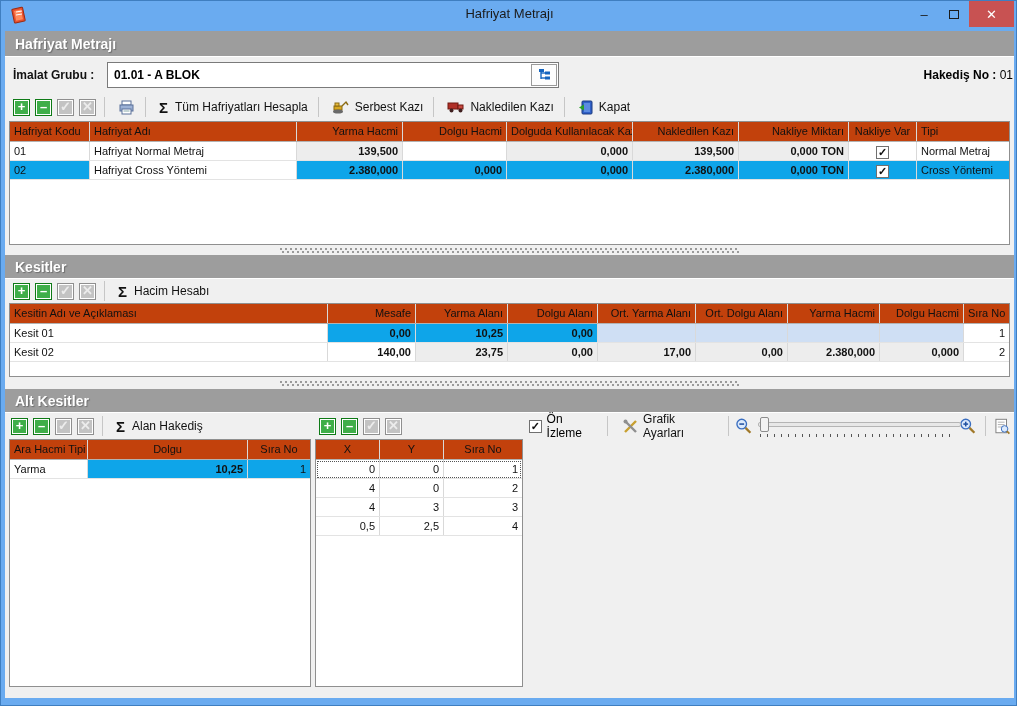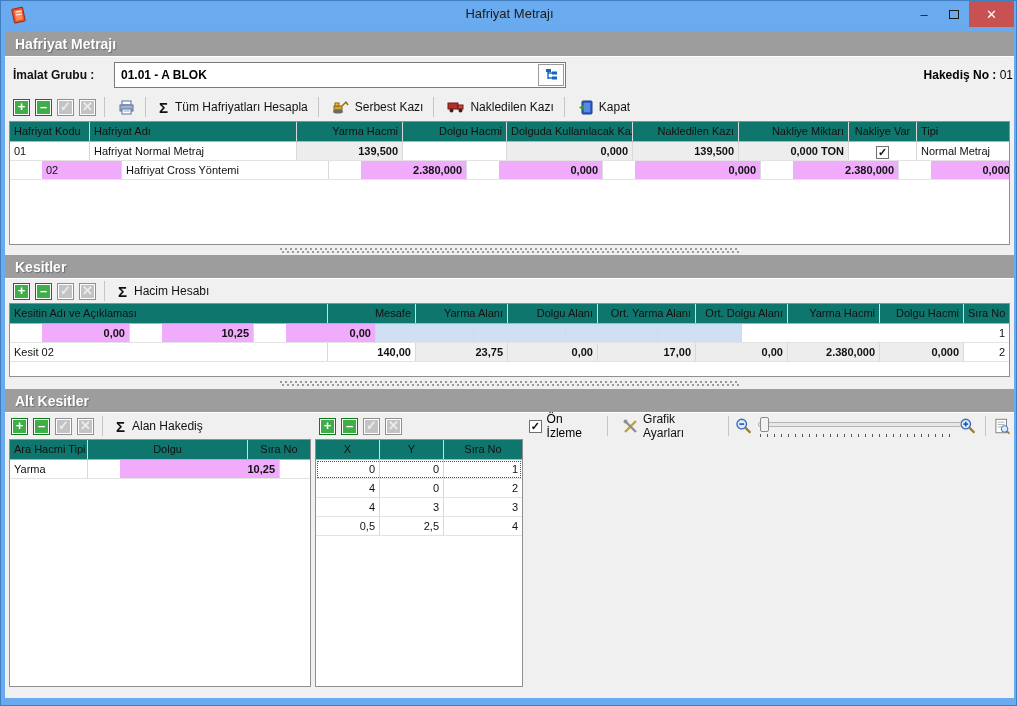--- a/index.html
+++ b/index.html
@@ -17,48 +17,48 @@
 
   
   .content { position:absolute; left:4px; top:30px; width:1009px; height:667px; background:#f0f0f0; }
 
   .sect-head { width:100%; height:26px; background:#9d9d9d; border-bottom:1px solid #ffffff; color:#fff; font-size:14px; font-weight:bold; line-height:26px; padding-left:10px; text-shadow:1px 1px 1px #6e6e6e; }
 
   
   .form-row { position:relative; height:36px; }
   .lbl { font-size:12px; font-weight:bold; color:#111; }
   .imalat-lbl { position:absolute; left:8px; top:11px; }
-  .imalat-box { position:absolute; left:109px; top:5px; width:452px; height:26px; background:#fff; border:1px solid #7a7a7a; }
+  .imalat-box { position:absolute; left:102px; top:5px; width:452px; height:26px; background:#fff; border:1px solid #7a7a7a; }
   .imalat-val { position:absolute; left:6px; top:5px; font-size:12px; font-weight:bold; }
   .tree-btn { position:absolute; right:1px; top:1px; width:26px; height:22px; background:#fdfdfd; border:1px solid #9a9a9a; display:flex; align-items:center; justify-content:center; }
   .hakedis { position:absolute; right:1px; top:11px; font-size:12px; }
   .hakedis b { font-weight:bold; }
 
   
   .toolbar { display:flex; align-items:center; height:28px; padding-left:8px; }
   .sqbtn { width:17px; height:17px; margin-right:5px; border:1px solid #0e7a16; background:#3fae49; box-shadow:inset 0 0 0 1px #fff; color:#fff; font-weight:bold; font-size:13px; line-height:14px; text-align:center; }
   .sqbtn.dis { border-color:#8f8f8f; background:#c3c3c3; color:#ececec; }
   .tsep { width:1px; height:20px; background:#c6c6c6; margin:0 6px 0 3px; }
   .tbtn { display:flex; align-items:center; height:24px; padding:0 7px; font-size:12px; color:#111; }
   .tbtn .ico { margin-right:5px; display:flex; }
   .sigma { font-size:15px; font-weight:bold; margin-right:7px; }
 
   
   .grid { background:#fff; border:1px solid #8f8f8f; overflow:hidden; }
   .grow { display:flex; height:19px; border-bottom:1px solid #e3e3e3; }
-  .grow.hdr { height:20px; border-bottom:1px solid #b2b2b2; background:#0f766e; }
+  .grow.hdr { height:20px; border-bottom:1px solid #b2b2b2; background:#c2410c; }
   .c { flex:0 0 auto; border-right:1px solid #d9d9d9; padding:0 4px; font-size:11px; line-height:18px; white-space:nowrap; overflow:hidden; color:#111; }
   .c.fx { flex:1 1 auto; border-right:none; }
   .hdr .c { line-height:19px; }
   .num { text-align:right; font-weight:bold; }
   .rnum { text-align:right; }
   .hR { text-align:right; font-weight:normal; }
   .hC { text-align:center; font-weight:normal; }
   .ro  { background:#ededed; }
-  .sel { background:#f0abfc;margin-left:32px; }
+  .sel { background:#0ea5e9; }
   .sel2{ background:#cfdff4; }
   .focusrow { outline:1px dotted #555; outline-offset:-2px; }
   .cb { display:inline-block; width:13px; height:13px; border:1px solid #707070; background:#fff; line-height:11px; text-align:center; font-size:11px; font-weight:bold; color:#101010; }
   .cbc { text-align:center; line-height:16px; padding-top:2px; }
 
   .splitzone { height:10px; position:relative; }
   .grip { position:absolute; left:50%; top:3px; transform:translateX(-50%); width:460px; height:5px;
           background-image:repeating-linear-gradient(90deg,#9a9a9a 0 2px,transparent 2px 5px),repeating-linear-gradient(90deg,#9a9a9a 0 2px,transparent 2px 5px);
           background-size:100% 2px; background-position:0 0,2px 3px; background-repeat:no-repeat,no-repeat; }
 
@@ -234,20 +234,21 @@
         <div class="c hR" style="width:88px">Mesafe</div>
         <div class="c hR" style="width:92px">Yarma Alanı</div>
         <div class="c hR" style="width:90px">Dolgu Alanı</div>
         <div class="c hR" style="width:98px">Ort. Yarma Alanı</div>
         <div class="c hR" style="width:92px">Ort. Dolgu Alanı</div>
         <div class="c hR" style="width:92px">Yarma Hacmi</div>
         <div class="c hR" style="width:84px">Dolgu Hacmi</div>
         <div class="c fx hR">Sıra No</div>
       </div>
       <div class="grow">
+        <div class="c" style="width:318px">Kesit 01</div>
         <div class="c num sel" style="width:88px">0,00</div>
         <div class="c num sel" style="width:92px">10,25</div>
         <div class="c num sel" style="width:90px">0,00</div>
         <div class="c num sel2" style="width:98px"></div>
         <div class="c num sel2" style="width:92px"></div>
         <div class="c num sel2" style="width:92px"></div>
         <div class="c num sel2" style="width:84px"></div>
         <div class="c fx rnum">1</div>
       </div>
       <div class="grow">

